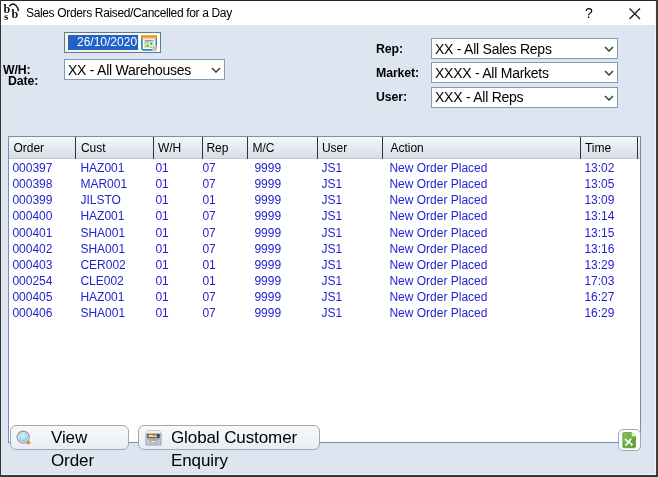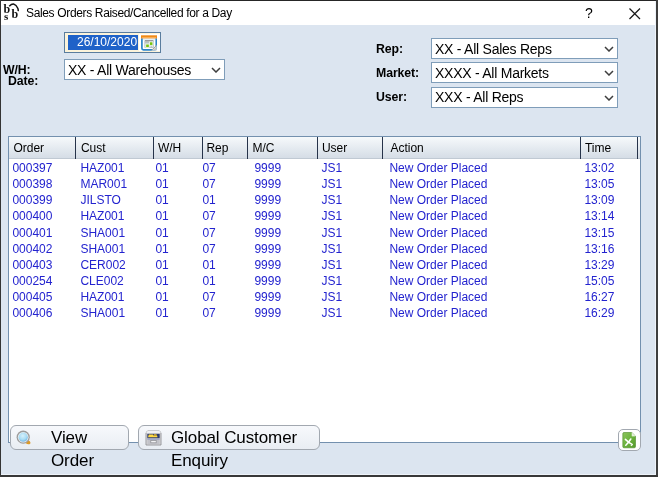--- a/index.html
+++ b/index.html
@@ -180,21 +180,21 @@
         <span class="c8">13:29</span>
       </div>
     <div class="row" style="top:136px;">
         <span class="c1">000254</span>
         <span class="c2">CLE002</span>
         <span class="c3">01</span>
         <span class="c4">01</span>
         <span class="c5">9999</span>
         <span class="c6">JS1</span>
         <span class="c7">New Order Placed</span>
-        <span class="c8">15:05</span>
+        <span class="c8">17:03</span>
       </div>
     <div class="row" style="top:152px;">
         <span class="c1">000405</span>
         <span class="c2">HAZ001</span>
         <span class="c3">01</span>
         <span class="c4">07</span>
         <span class="c5">9999</span>
         <span class="c6">JS1</span>
         <span class="c7">New Order Placed</span>
         <span class="c8">16:27</span>

